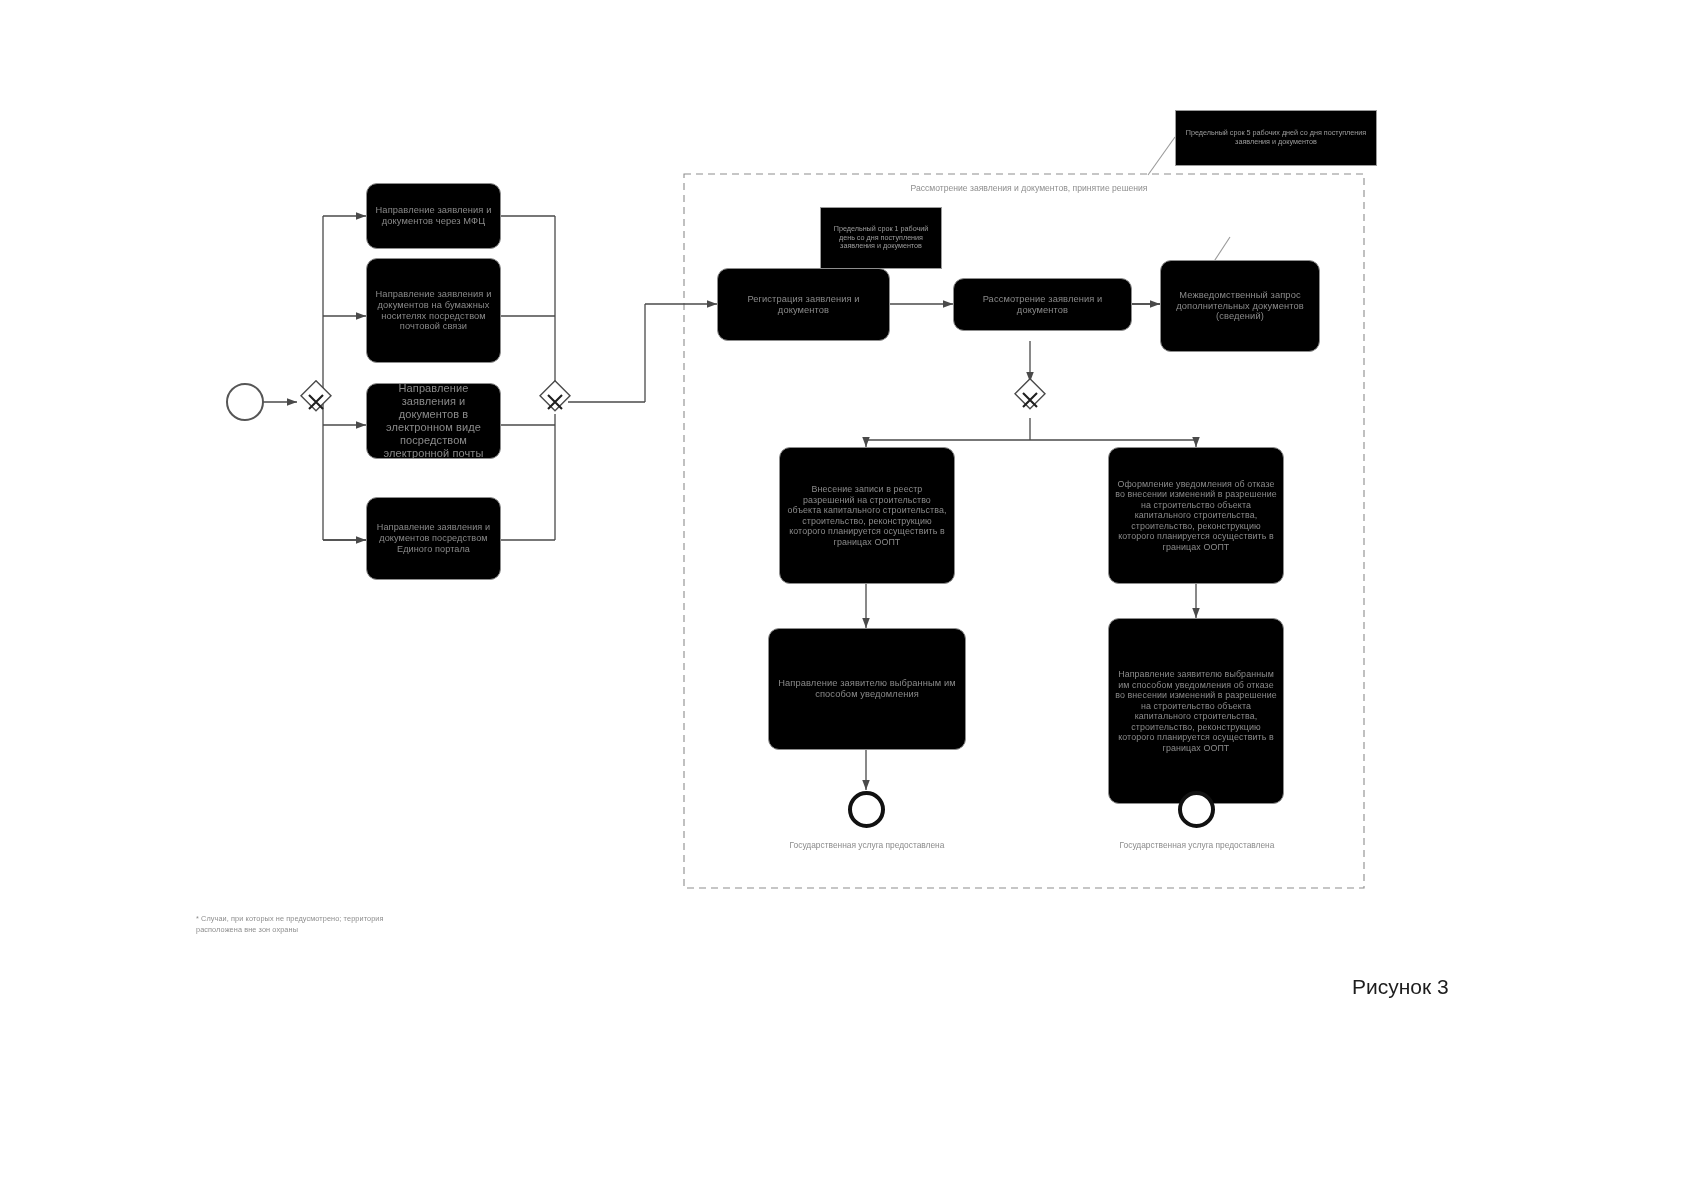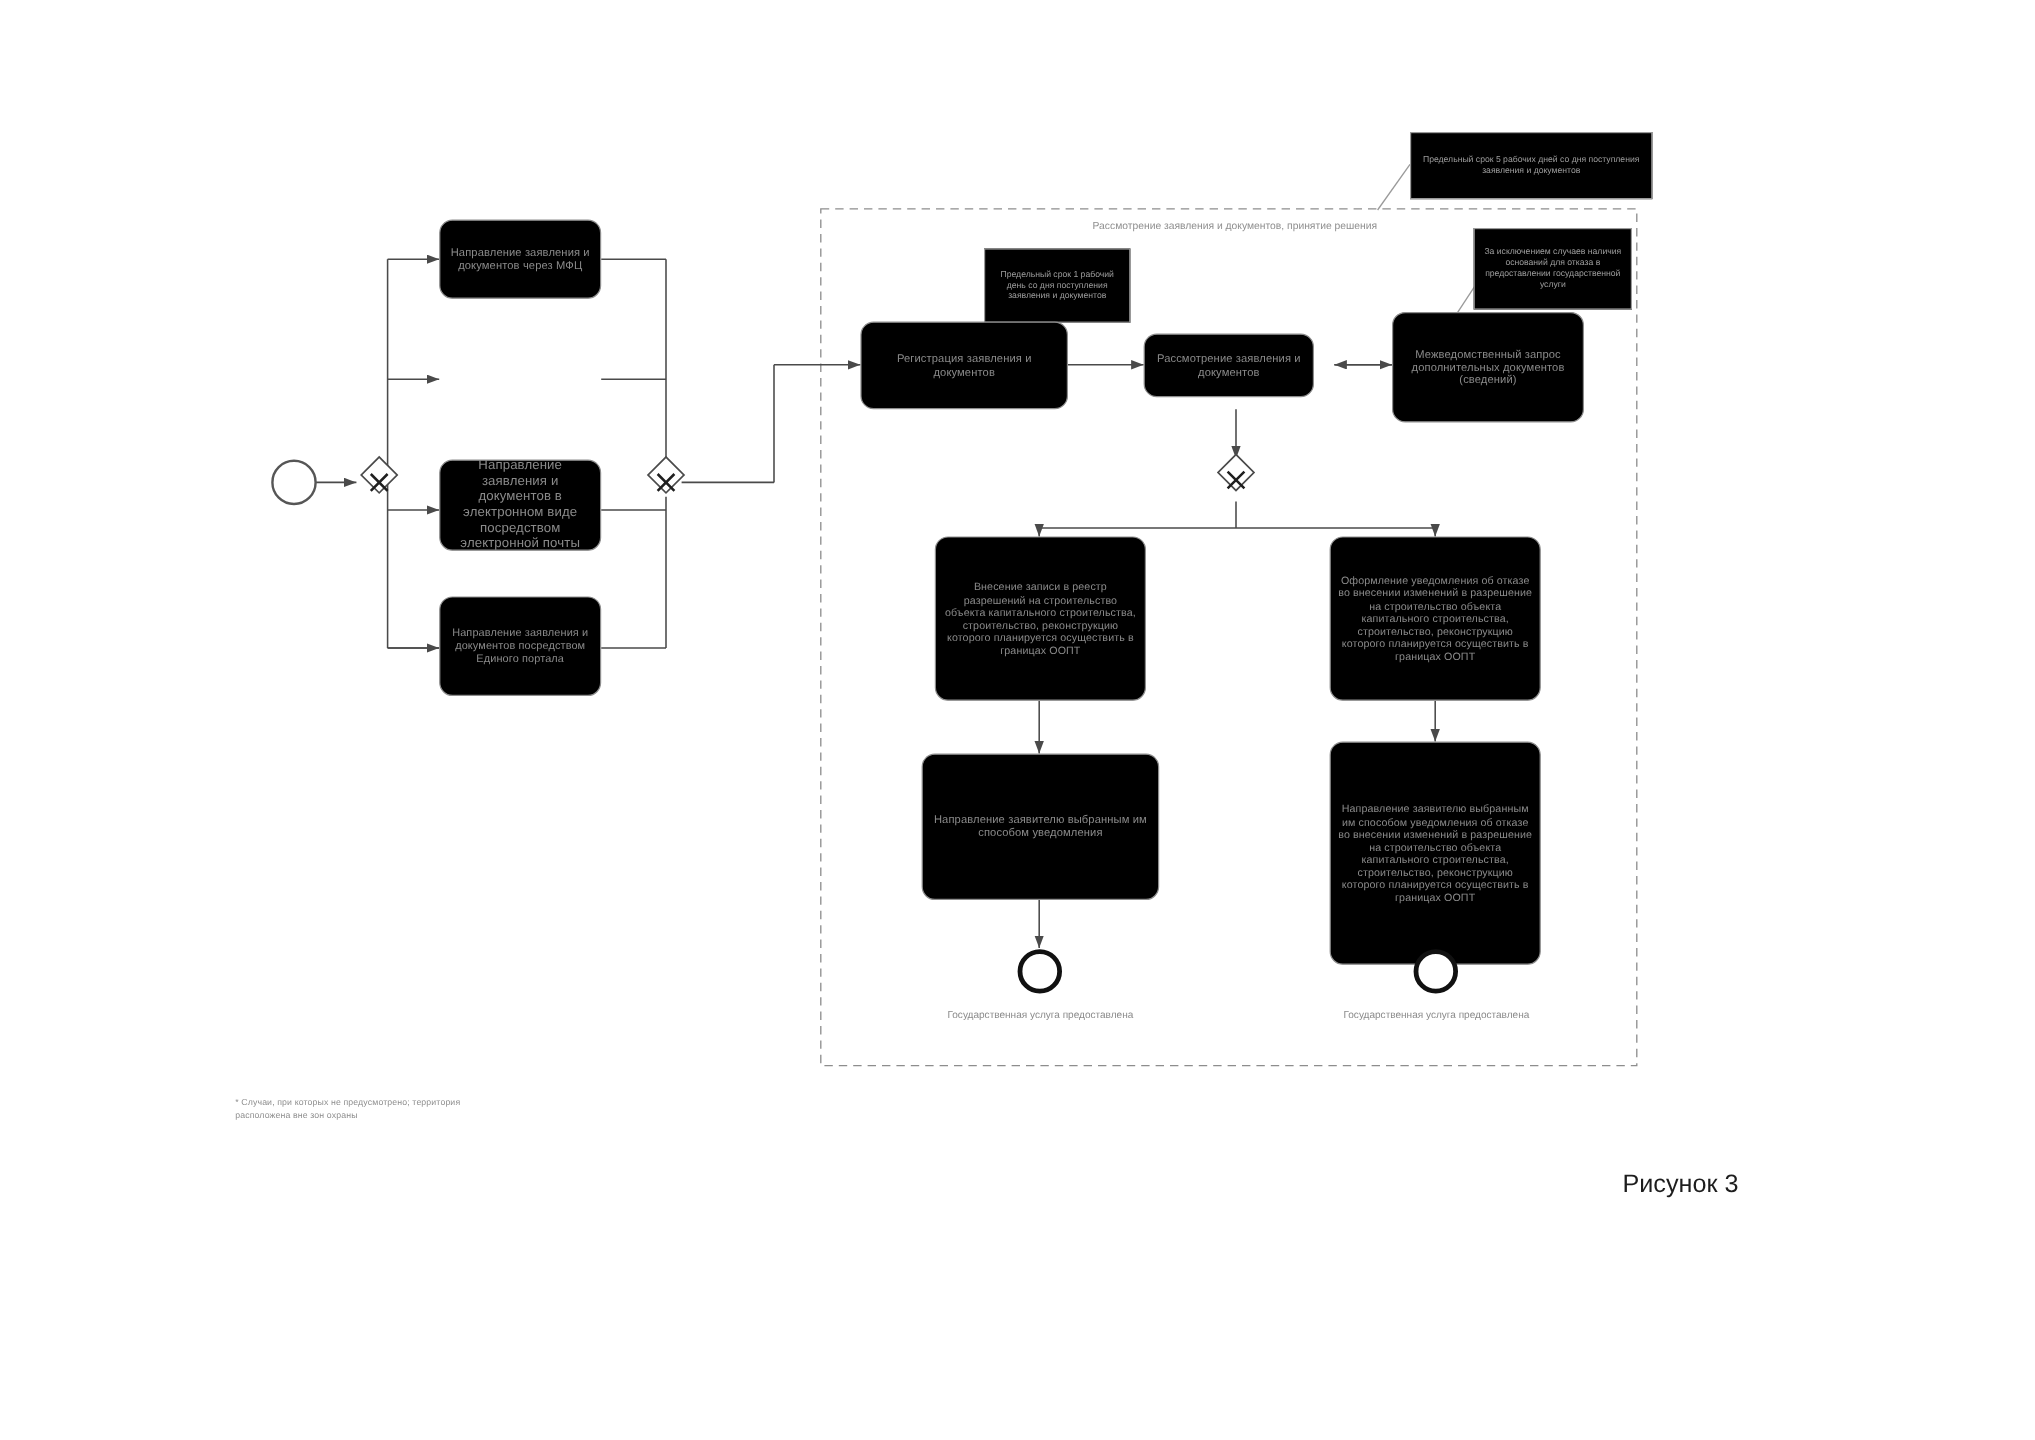--- a/index.html
+++ b/index.html
@@ -107,36 +107,36 @@
 
   <div class="gw" style="left:1011px;top:381px;">
     <svg width="38" height="38" style="position:static;">
       <rect x="4" y="4" width="21.2" height="21.2" transform="rotate(45 19 19)" fill="#fff" stroke="#4a4a4a" stroke-width="1.4"></rect>
       <path d="M12,12 L26,26 M26,12 L12,26" stroke="#1f1f1f" stroke-width="2.1"></path>
     </svg>
   </div>
 
   <div class="node task" style="left:366px;top:183px;width:135px;height:66px;font-size:9.3px;">Направление заявления и документов через МФЦ</div>
 
+  <div class="node task" style="left:366px;top:258px;width:135px;height:105px;font-size:9.3px;">Направление заявления и документов на бумажных носителях посредством почтовой связи</div>
 
   <div class="node task" style="left:366px;top:383px;width:135px;height:76px;font-size:11px;">Направление заявления и документов в электронном виде посредством электронной почты</div>
 
   <div class="node task" style="left:366px;top:497px;width:135px;height:83px;font-size:9.1px;">Направление заявления и документов посредством Единого портала</div>
 
   <div class="plaintext" style="left:904px;top:183px;width:250px;font-size:8.6px;">Рассмотрение заявления и документов, принятие решения</div>
 
   <div class="note" style="position:absolute;left:820px;top:207px;width:110px;height:52px;">Предельный срок 1 рабочий день со дня поступления заявления и документов</div>
 
   <div class="note" style="position:absolute;left:1175px;top:110px;width:190px;height:46px;">Предельный срок 5 рабочих дней со дня поступления заявления и документов</div>
 
-  <div class="note" style="position:absolute;left:1228px;top:190px;width:120px;height:58px;">За исключением случаев наличия оснований для отказа в предоставлении государственной услуги</div>
 
   <div class="node task" style="left:717px;top:268px;width:173px;height:73px;font-size:9.3px;">Регистрация заявления и документов</div>
 
-  <div class="node task" style="left:953px;top:278px;width:142px;height:53px;font-size:9.3px;">Рассмотрение заявления и документов</div>
+  <div class="node task" style="left:953px;top:278px;width:179px;height:53px;font-size:9.3px;">Рассмотрение заявления и документов</div>
 
   <div class="node task" style="left:779px;top:447px;width:176px;height:137px;font-size:8.9px;">Внесение записи в реестр разрешений на строительство объекта капитального строительства, строительство, реконструкцию которого планируется осуществить в границах ООПТ</div>
 
   <div class="node task" style="left:1160px;top:260px;width:160px;height:92px;font-size:9.3px;">Межведомственный запрос дополнительных документов (сведений)</div>
 
   <div class="node task" style="left:1108px;top:447px;width:176px;height:137px;font-size:8.9px;">Оформление уведомления об отказе во внесении изменений в разрешение на строительство объекта капитального строительства, строительство, реконструкцию которого планируется осуществить в границах ООПТ</div>
 
   <div class="node task" style="left:768px;top:628px;width:198px;height:122px;font-size:9.3px;">Направление заявителю выбранным им способом уведомления</div>
 
   <div class="node task" style="left:1108px;top:618px;width:176px;height:186px;font-size:8.9px;">Направление заявителю выбранным им способом уведомления об отказе во внесении изменений в разрешение на строительство объекта капитального строительства, строительство, реконструкцию которого планируется осуществить в границах ООПТ</div>

